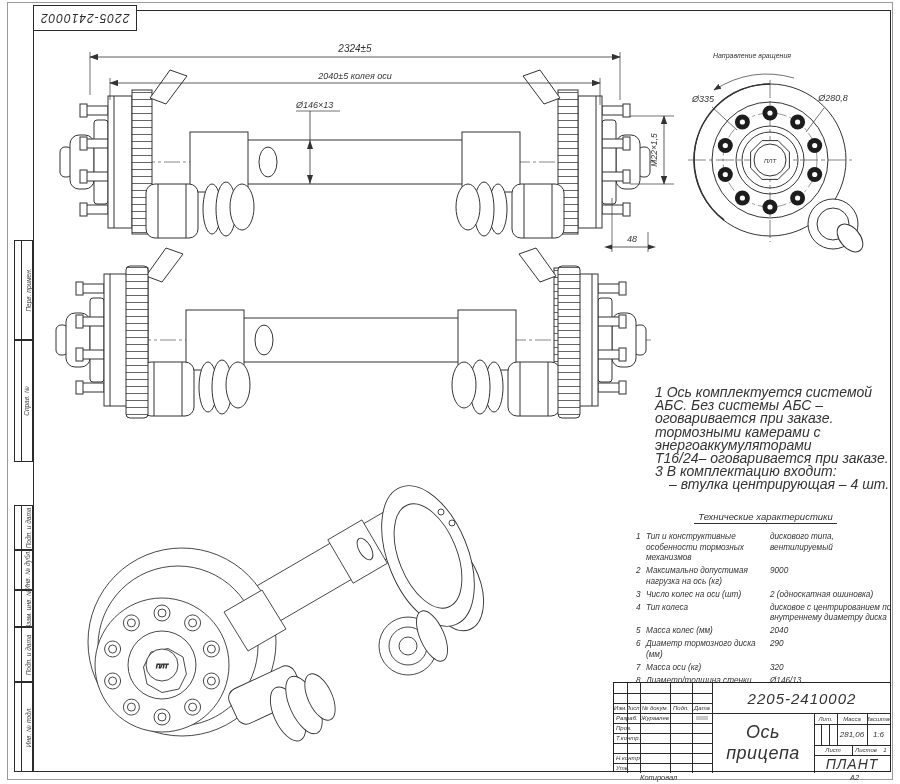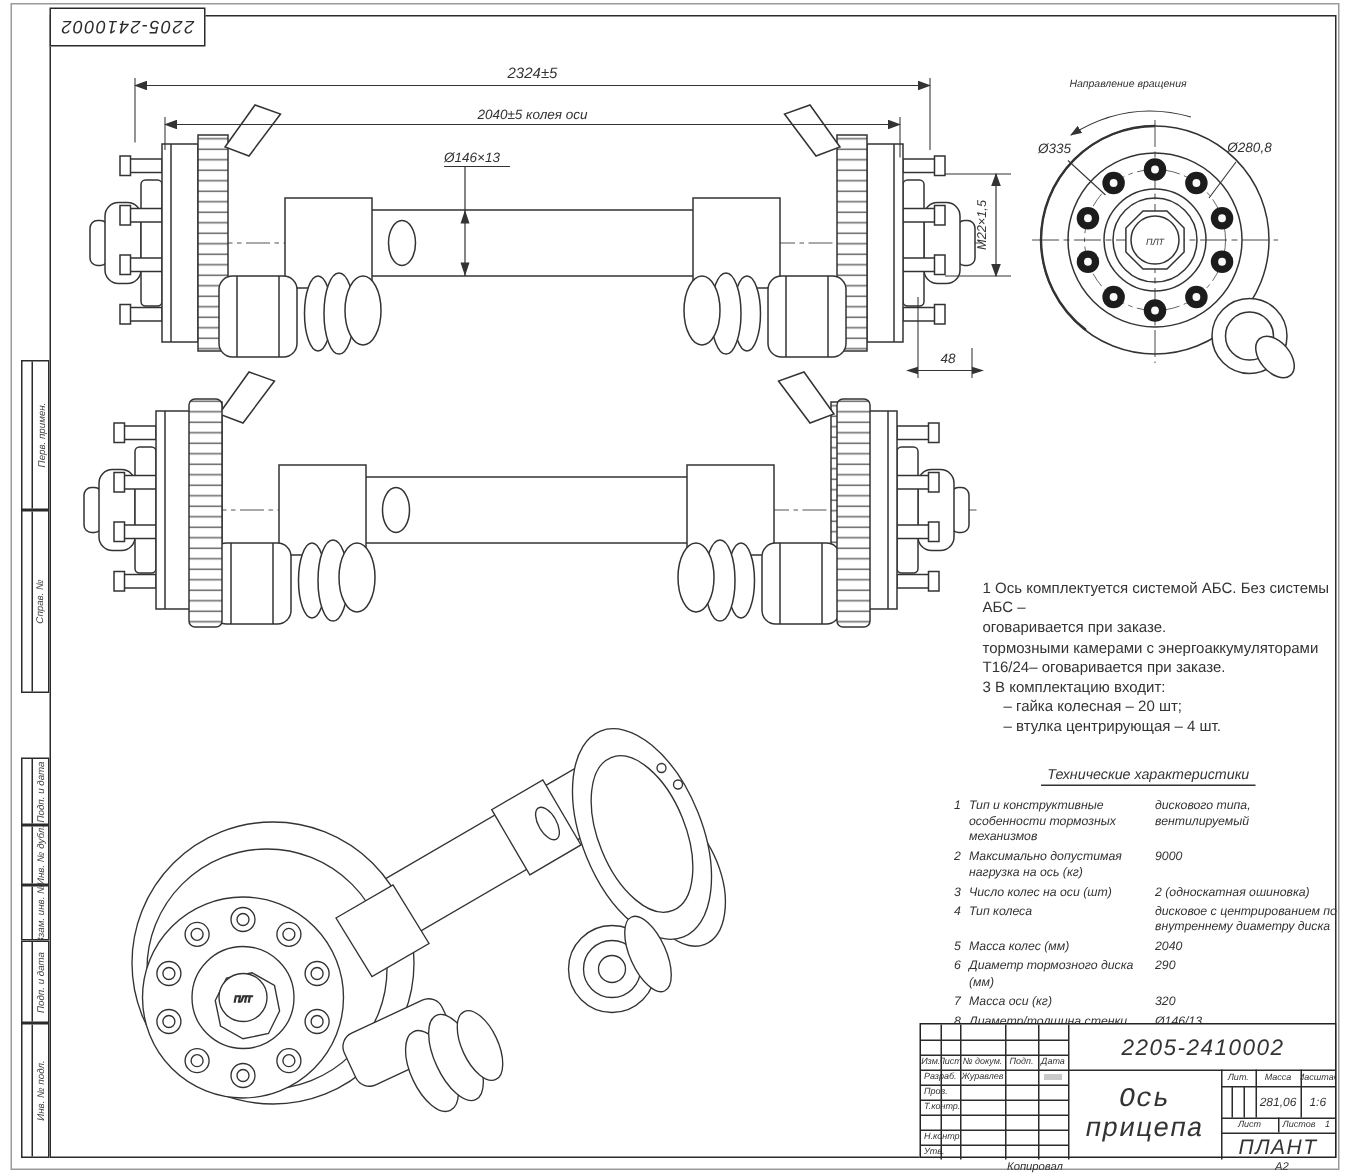--- a/index.html
+++ b/index.html
@@ -13,36 +13,36 @@
   #top-stamp{left:33px;top:5px;width:104px;height:26px;border:1.4px solid #2b2b2b;box-sizing:border-box;
              background:#fff;display:flex;align-items:center;justify-content:center;}
   #top-stamp span{transform:rotate(180deg);font-size:12px;font-style:italic;letter-spacing:1px;color:#2b2b2b;}
   
   .strip{left:14px;width:19px;border:1.1px solid #2b2b2b;box-sizing:border-box;background:#fff;}
   .strip .div{position:absolute;left:6px;top:0;bottom:0;width:0;border-left:0.8px solid #2b2b2b;}
   .strip span{position:absolute;left:50%;top:50%;transform:translate(-40%,-50%) rotate(-90deg);
               white-space:nowrap;font-size:6.5px;font-style:italic;color:#444;}
   
   #notes{left:655px;top:386px;width:245px;}
-  #notes .nl{font-size:10px;line-height:13.2px;color:#333;}
+  #notes .nl{font-size:14px;font-style:italic;line-height:13.2px;color:#333;}
   #notes .ind{padding-left:14px;}
   
   #tech{left:636px;top:511px;width:259px;}
   #tech .tt{width:fit-content;margin:0 auto 8px auto;font-size:9.5px;font-style:italic;
             border-bottom:0.9px solid #333;padding:0 4px 1px 4px;}
   #tech .trow{display:grid;grid-template-columns:10px 124px 1fr;margin-bottom:2.5px;}
   #tech .tn{font-size:8.2px;font-style:italic;}
   #tech .tl{font-size:8.2px;font-style:italic;line-height:10.5px;padding-right:4px;}
   #tech .tv{font-size:8.2px;font-style:italic;line-height:10.5px;}
   
   #tb{left:613px;top:682px;width:278px;height:90px;border:1.6px solid #222;box-sizing:border-box;background:#fff;}
   #tb .ln{position:absolute;background:#2b2b2b;}
   #tb .cell{position:absolute;font-size:6px;font-style:italic;color:#333;display:flex;align-items:center;justify-content:center;text-align:center;overflow:hidden;}
   #tb .big{font-size:15px;letter-spacing:1px;}
-  #tb .name{font-size:18px;letter-spacing:0.5px;font-family:Liberation Mono, monospace;}
+  #tb .name{font-size:18px;letter-spacing:0.5px;}
   #tb .comp{font-size:14px;letter-spacing:1px;}
   #tb .val{font-size:8px;}
   #tb .smudge{position:absolute;width:12px;height:4px;background:#c9c9c9;}
   
   .foot{font-size:7.5px;font-style:italic;color:#333;}
   svg text{font-family:"Liberation Sans",sans-serif;font-style:italic;fill:#333;}
 </style>
 </head>
 <body>
 
@@ -266,21 +266,20 @@
       <text x="752" y="58" font-size="7" text-anchor="middle" stroke="none" fill="#333">Направление вращения</text>
     </g>
   </svg>
 
   <div class="abs" id="notes">
     <div class="nl">1 Ось комплектуется системой АБС. Без системы АБС –</div>
     <div class="nl">оговаривается при заказе.</div>
     <div class="nl">тормозными камерами с энергоаккумуляторами</div>
     <div class="nl">Т16/24– оговаривается при заказе.</div>
     <div class="nl">3 В комплектацию входит:</div>
-    <div class="nl ind">– гайка колесная – 20 шт;</div>
     <div class="nl ind">– втулка центрирующая – 4 шт.</div>
   </div>
 
   <div class="abs" id="tech">
     <div class="tt">Технические характеристики</div>
     <div class="trow">
         <span class="tn">1</span>
         <span class="tl">Тип и конструктивные особенности тормозных механизмов</span>
         <span class="tv">дискового типа, вентилируемый</span>
       </div>
@@ -368,17 +367,17 @@
     <div class="cell" style="left:200px;top:30px;width:23px;height:11px;">Лит.</div>
     <div class="cell" style="left:223px;top:30px;width:30px;height:11px;">Масса</div>
     <div class="cell" style="left:253px;top:30px;width:23px;height:11px;">Масштаб</div>
     <div class="cell val" style="left:223px;top:41px;width:30px;height:21px;">281,06</div>
     <div class="cell val" style="left:253px;top:41px;width:23px;height:21px;">1:6</div>
     <div class="cell" style="left:200px;top:62px;width:38px;height:10px;">Лист</div>
     <div class="cell" style="left:238px;top:62px;width:28px;height:10px;">Листов</div>
     <div class="cell" style="left:266px;top:62px;width:10px;height:10px;">1</div>
   </div>
 
-  <div class="abs foot" style="left:640px;top:773px;width:100px;text-align:center;">Копировал</div>
+  <div class="abs foot" style="left:640px;top:773px;width:100px;text-align:left;">Копировал</div>
   <div class="abs foot" style="left:812px;top:785px;">Формат</div>
   <div class="abs foot" style="left:850px;top:773px;">А2</div>
 
 </div>
 
 </body></html>

